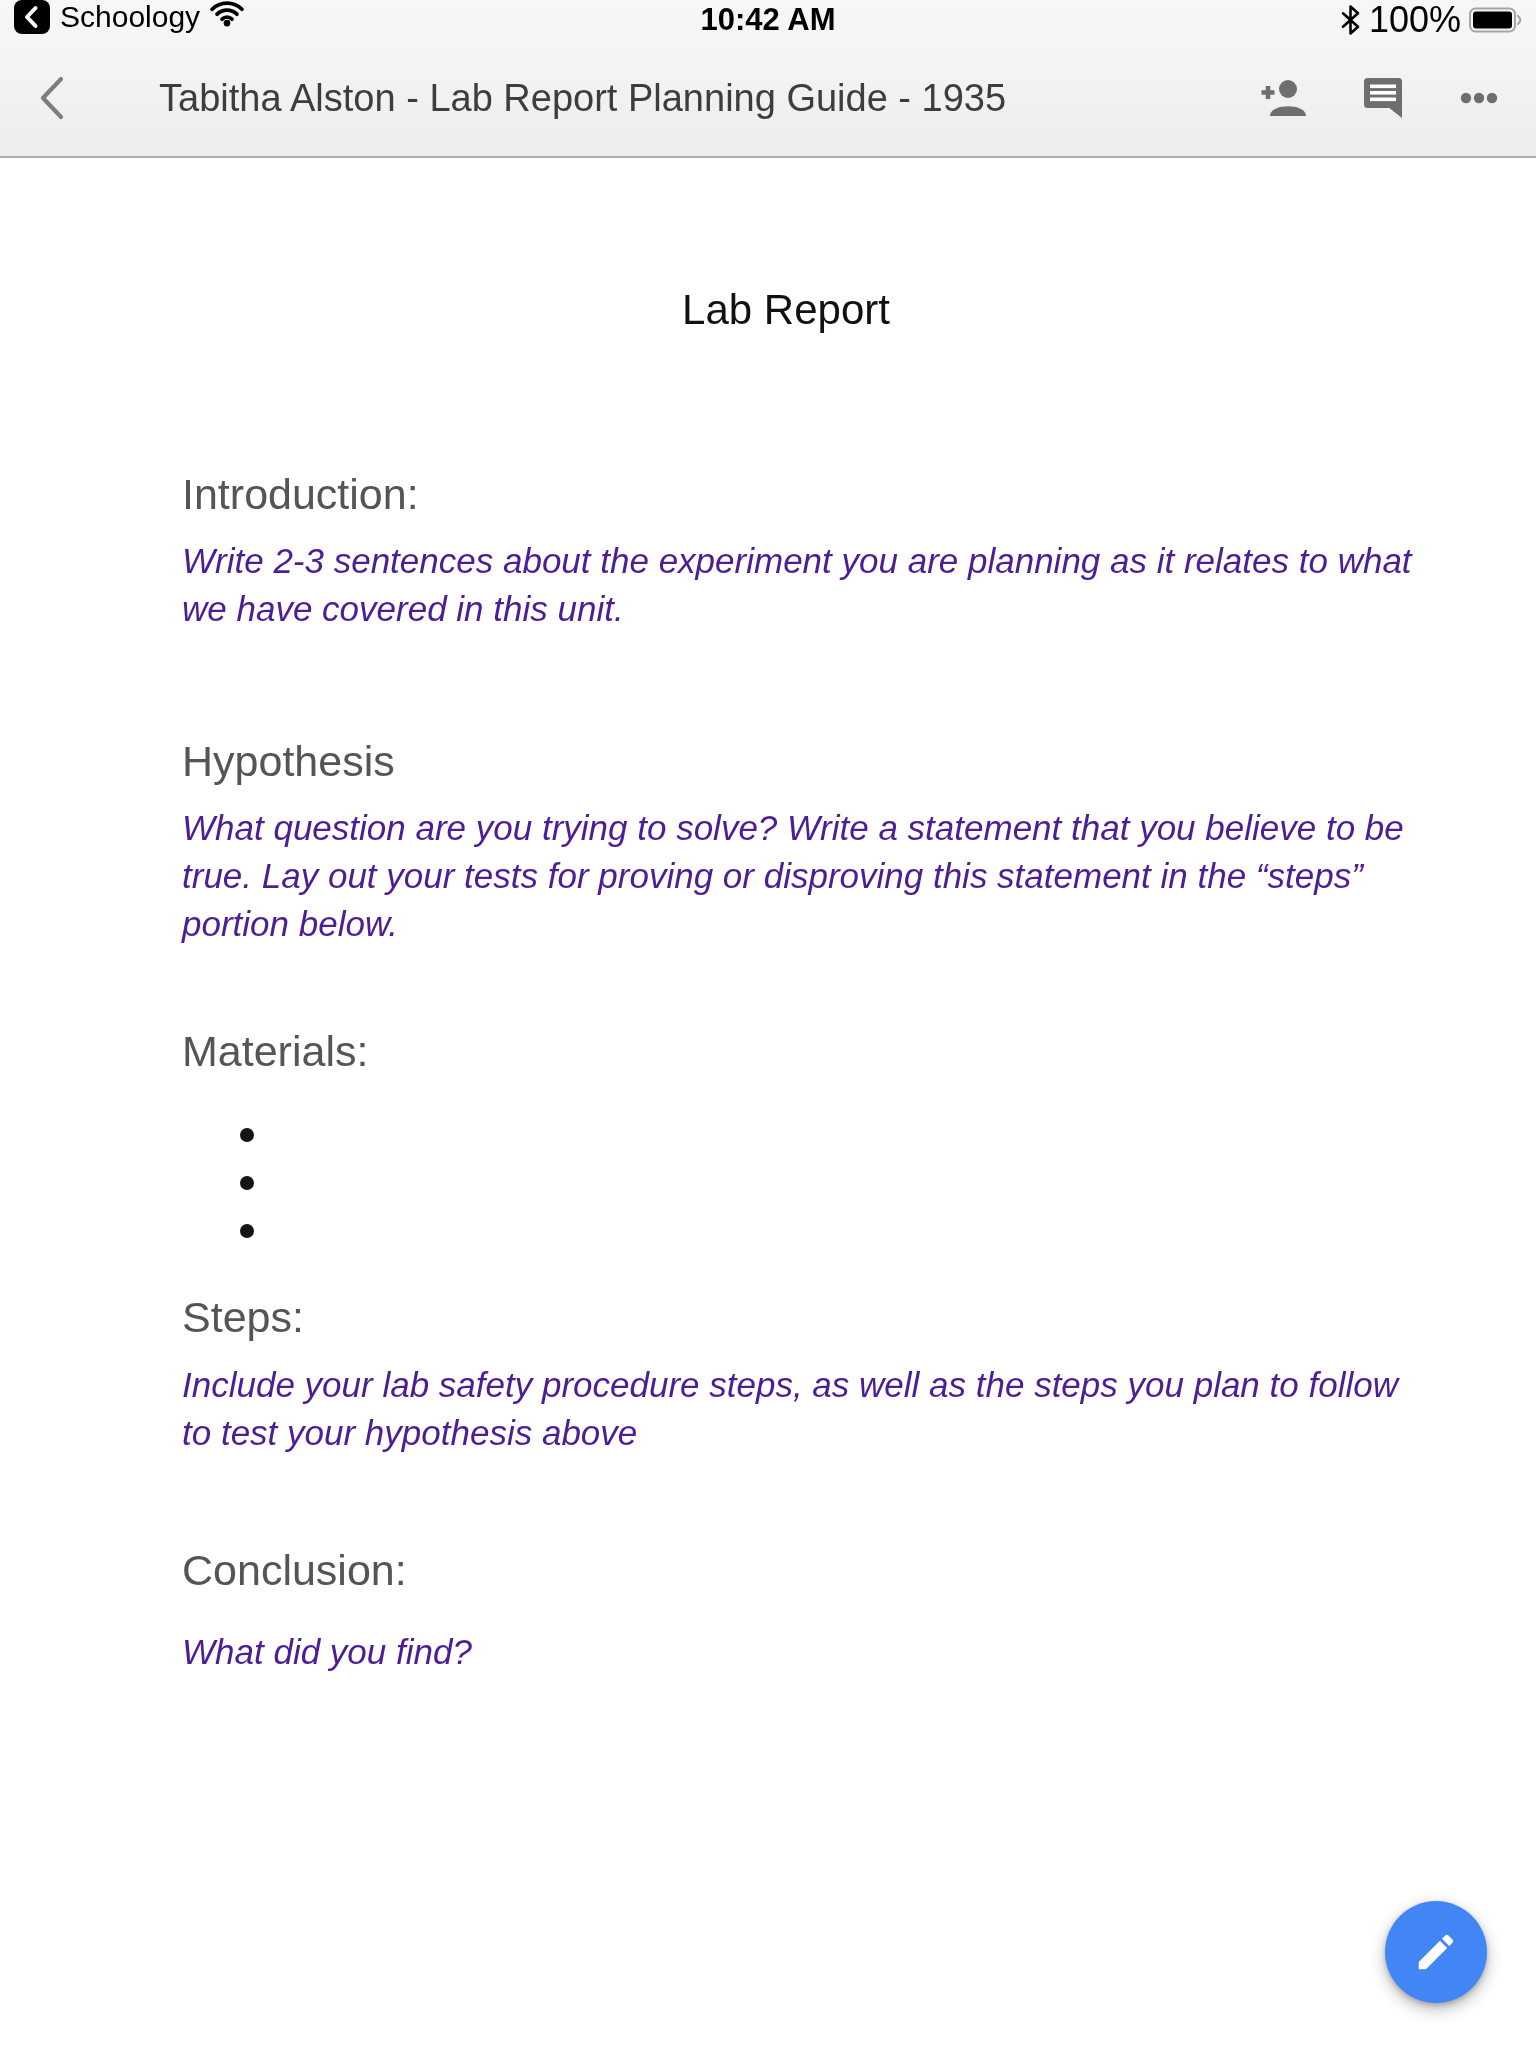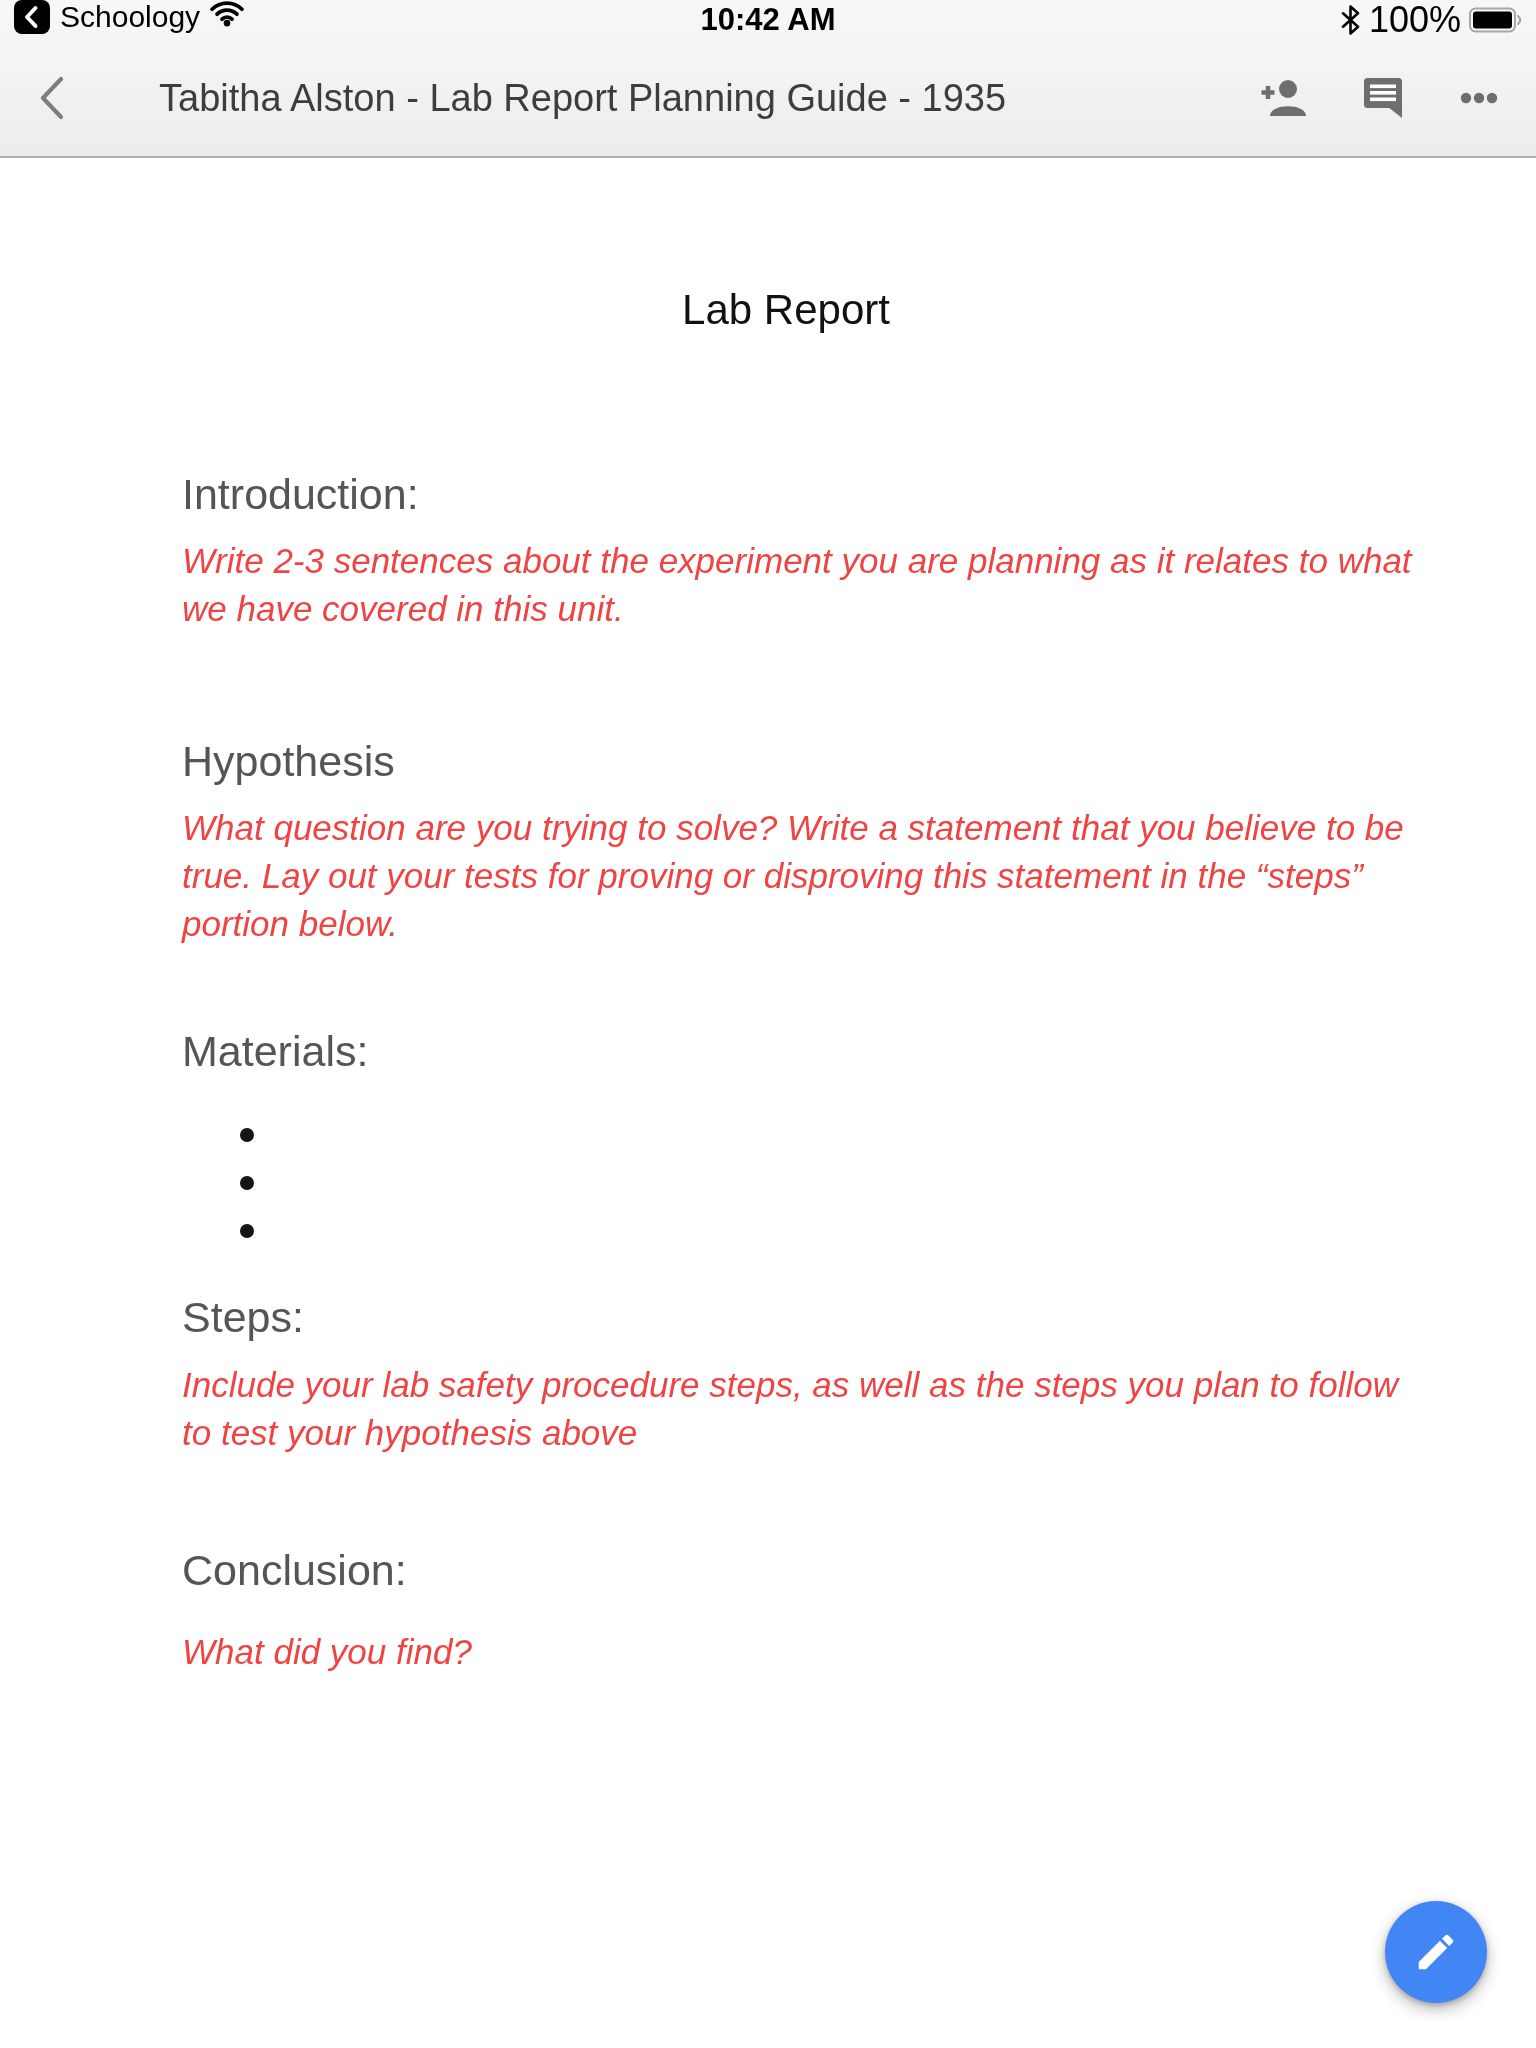--- a/index.html
+++ b/index.html
@@ -57,21 +57,21 @@
   }
   .doc-title{
     margin:119px 0 0 182px;width:1208px;
     text-align:center;font-size:42px;line-height:66px;color:#111;
   }
   .section{margin-left:182px;margin-right:40px;}
   .sec-heading{
     font-size:43px;line-height:56px;font-weight:normal;color:#555555;margin:0;
   }
   .sec-body{
-    font-size:35px;line-height:48px;font-style:italic;color:#ef4444;
+    font-size:35px;line-height:48px;font-style:italic;color:#4c1d95;
     white-space:pre-line;margin:0;
   }
   .h-intro{margin-top:123px;}
   .p-intro{margin-top:15px;}
   .h-hyp{margin-top:100px;}
   .p-hyp{margin-top:15px;}
   .h-mat{margin-top:75px;}
   .bullet-list{margin-top:32px;}
   .bullet-item{height:48px;display:flex;align-items:center;}
   .bullet-dot{

